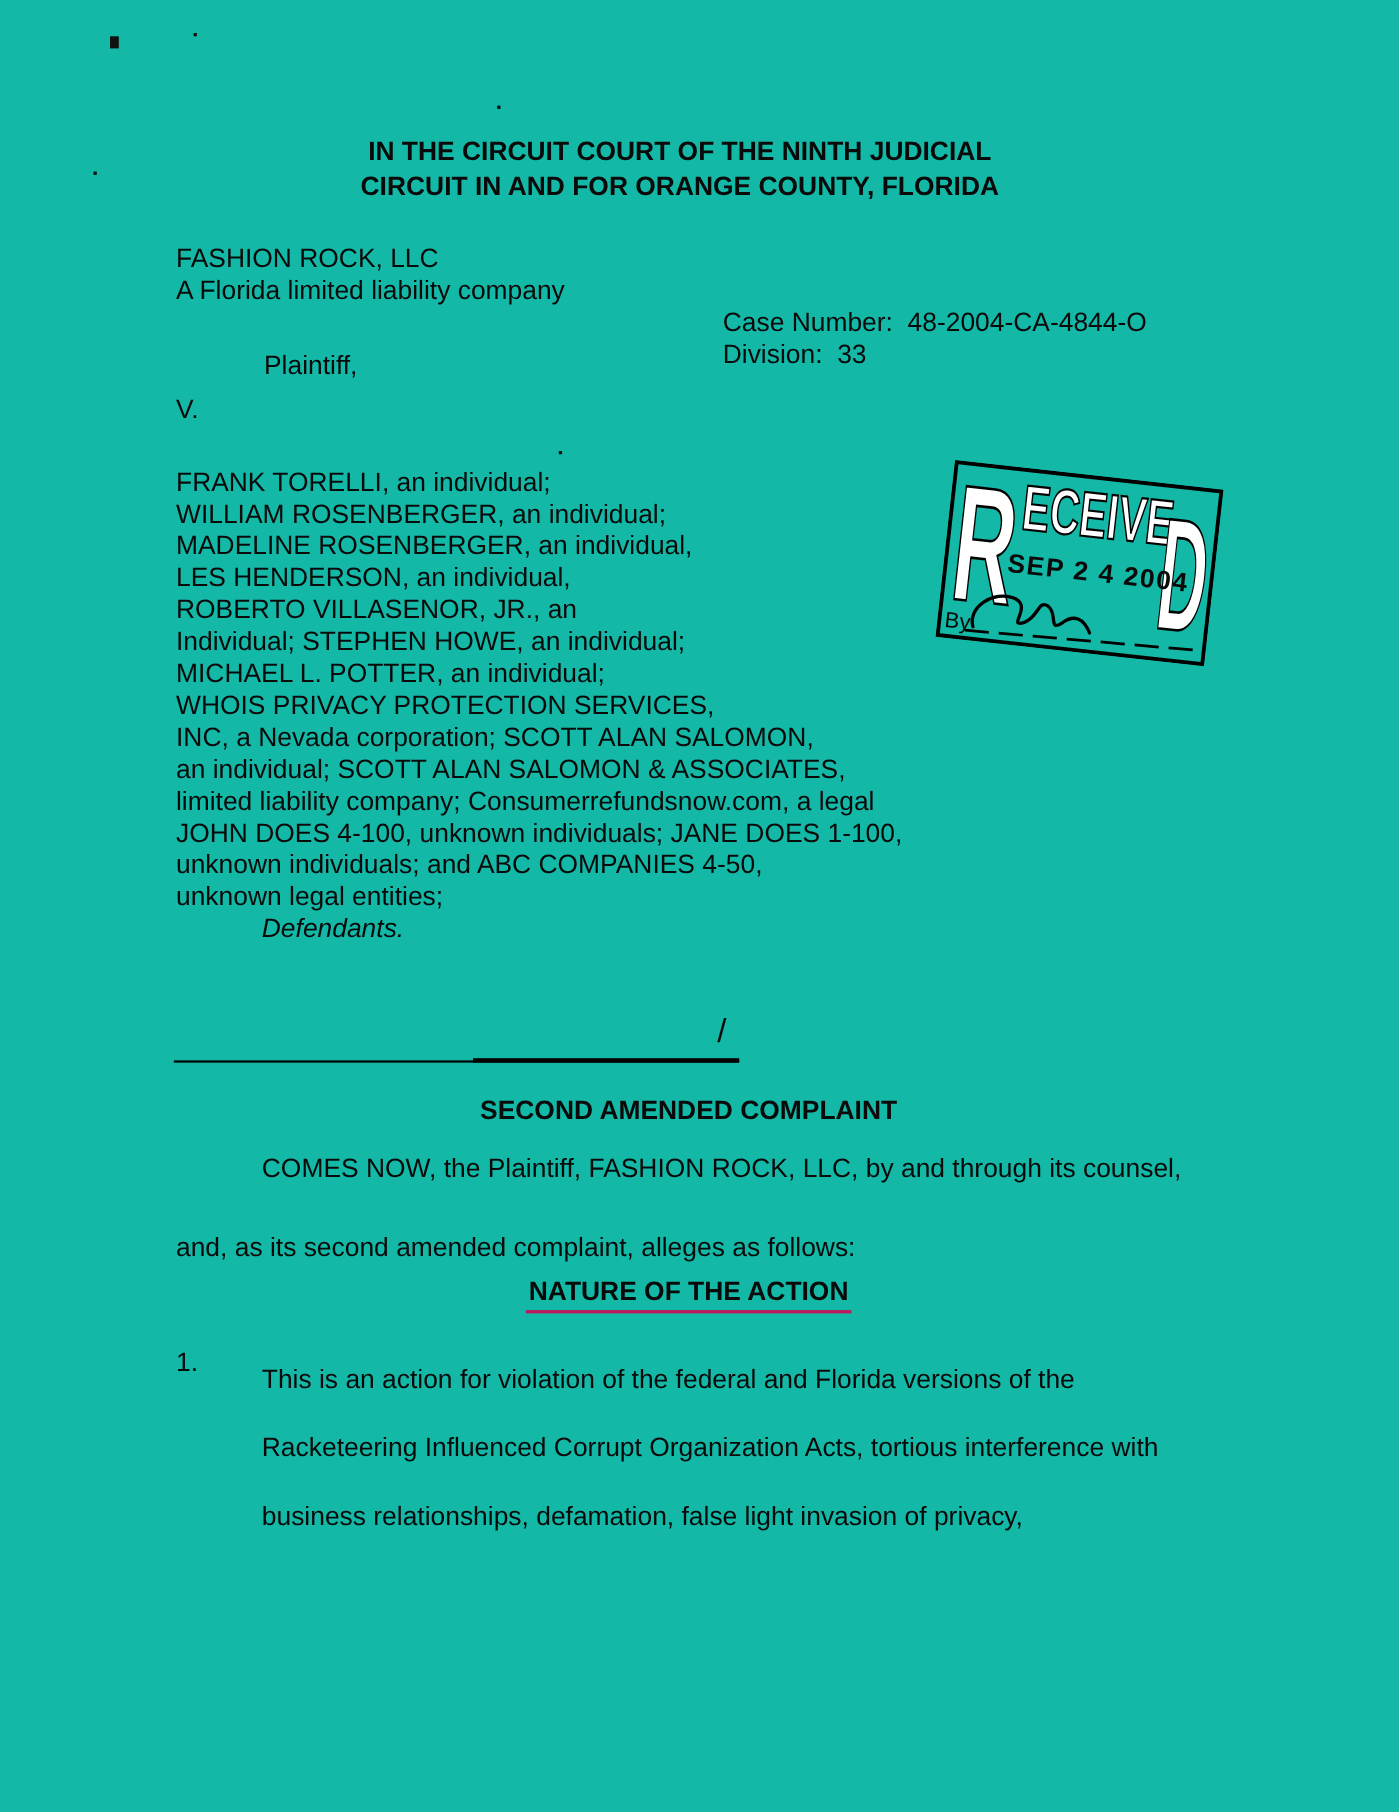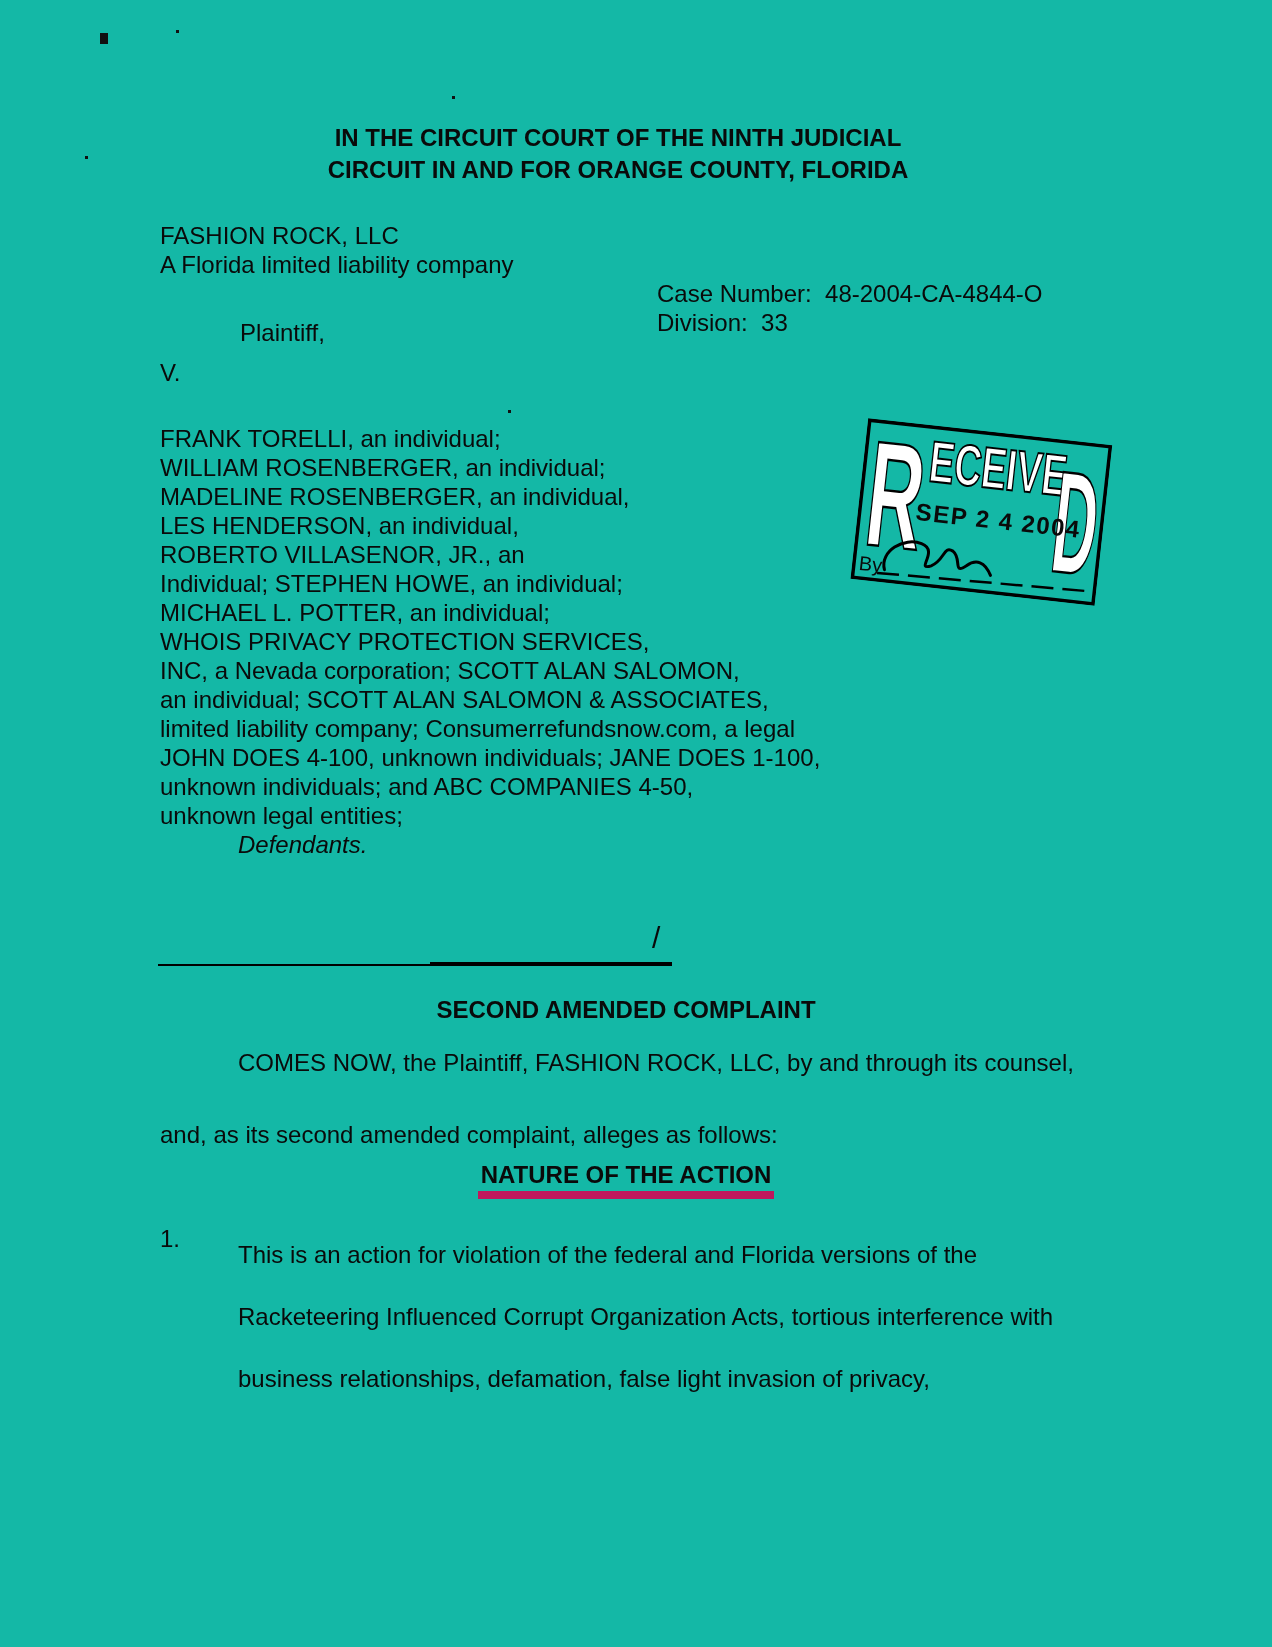--- a/index.html
+++ b/index.html
@@ -5,21 +5,21 @@
   html,body { margin:0; padding:0; background:#e8e8e8; }
   .page {
     position:relative; width:1272px; height:1647px; margin:0 auto;
     background:#14b8a6; overflow:hidden; color:#000;
     font-family:"Liberation Sans", sans-serif;
   }
   .abs { position:absolute; }
   .txt { font-size:24px; line-height:29px; white-space:pre; color:#0a0a0a; }
   .b   { font-weight:bold; }
   .center-wrap { text-align:center; }
-  .underlined { display:inline-block; border-bottom:8px solid #be185d; padding:0 3px 2px 3px; }
+  .underlined { display:inline-block; border-bottom:3px solid #be185d; padding:0 3px 2px 3px; }
   .speck { position:absolute; background:#111; }
   .sep-line { position:absolute; background:#000; }
   .dbl { line-height:62px; }
   .stamp-box {
     position:absolute; left:868px; top:418px; width:246px; height:162px;
     transform:rotate(6.3deg); transform-origin:0 0;
   }
   .stamp-box svg { display:block; }
 </style>
 </head>

